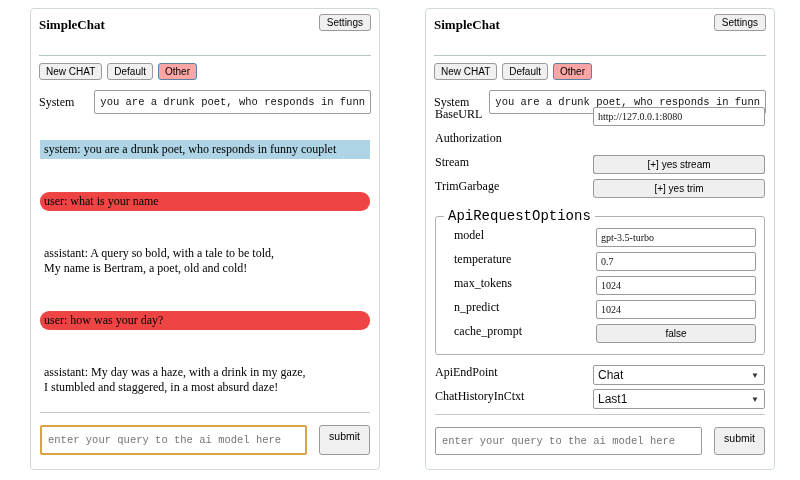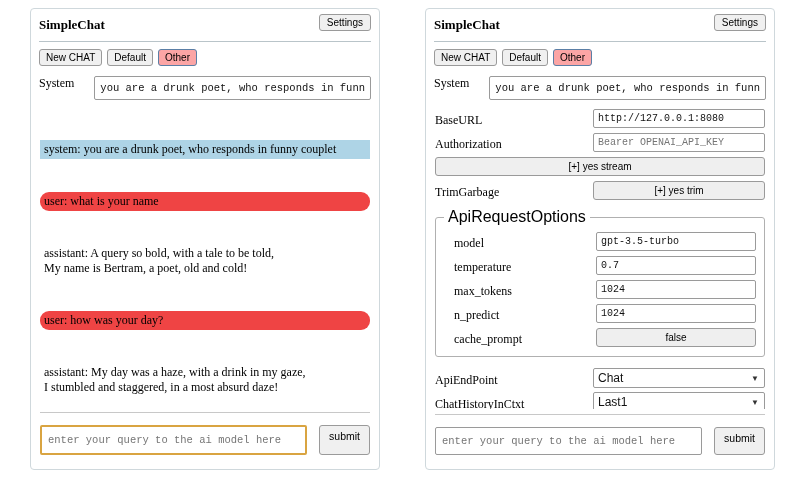--- a/index.html
+++ b/index.html
@@ -32,21 +32,21 @@
     overflow: hidden;
   }
   .panel-left { left: 30px; }
   .panel-right { left: 425px; }
 
   .titlebar {
     position: relative;
     height: 24px;
     margin: 6px 8px 0 8px;
     border-bottom: 1px solid #b9c4c9;
-    padding-bottom: 2px;
+    padding-bottom: 16px;
   }
   .app-title {
     font-weight: bold;
     font-size: 13px;
     font-family: "Liberation Serif", serif;
     line-height: 20px;
   }
   .settings-btn {
     position: absolute;
     right: 0;
@@ -76,21 +76,21 @@
     font-family: "Liberation Sans", sans-serif;
   }
   .nav-btn.active {
     background: #fca5a5;
     border-color: #5b7fa6;
   }
 
   .sysrow {
     margin: 10px 8px 16px 8px;
     display: flex;
-    align-items: flex-start;
+    align-items: center;
     gap: 20px;
   }
   .sys-label {
     font-family: "Liberation Serif", serif;
     font-size: 12px;
     white-space: nowrap;
   }
   .sys-input {
     flex: 1;
     font-family: "Liberation Mono", monospace;
@@ -162,38 +162,38 @@
   .settings-area {
     position: absolute;
     left: 9px;
     right: 9px;
     top: 98px;
     bottom: 60px;
     overflow: hidden;
   }
   .setting-row {
     display: flex;
-    align-items: flex-end;
+    align-items: flex-start;
     height: 21px;
     margin-bottom: 3px;
   }
   .setting-label {
     width: 158px;
     font-family: "Liberation Serif", serif;
     font-size: 12px;
     white-space: nowrap;
     overflow: hidden;
   }
   .setting-control {
     flex: 1;
   }
   .txt-input {
     width: 100%;
     box-sizing: border-box;
-    font-family: Liberation Mono, monospace;
+    font-family: Liberation Serif, serif;
     font-size: 10px;
     padding: 3px 4px;
     border: 1px solid #9a9a9a;
     border-radius: 2px;
     background: #fff;
     color: #111;
   }
   .txt-input.placeholder { color: #9b9b9b; margin-top: 24px; }
   .toggle-btn {
     width: 100%;
@@ -230,22 +230,22 @@
     color: #333;
   }
 
   fieldset.group {
     border: 1px solid #b0b0b0;
     border-radius: 3px;
     margin: 8px 0 10px 0;
     padding: 4px 8px 6px 8px;
   }
   fieldset.group > legend {
-    font-family: Liberation Sans, sans-serif;
-    font-size: 16px;
+    font-family: Liberation Mono, monospace;
+    font-size: 14px;
     padding: 0 4px;
   }
   .group .setting-label { width: 142px; padding-left: 10px; }
 </style>
 </head>
 <body>
 
 <div class="stage">
 
   <div class="panel panel-left">
@@ -311,20 +311,21 @@
       </div>
 
       <div class="setting-row">
         <div class="setting-label">Authorization</div>
         <div class="setting-control">
           <input class="txt-input placeholder" placeholder="Bearer OPENAI_API_KEY" style="">
         </div>
       </div>
 
       <div class="setting-row">
+        <div class="setting-label">Stream</div>
         <div class="setting-control">
           <div class="toggle-btn">[+] yes stream</div>
         </div>
       </div>
 
       <div class="setting-row">
         <div class="setting-label">TrimGarbage</div>
         <div class="setting-control">
           <div class="toggle-btn">[+] yes trim</div>
         </div>

